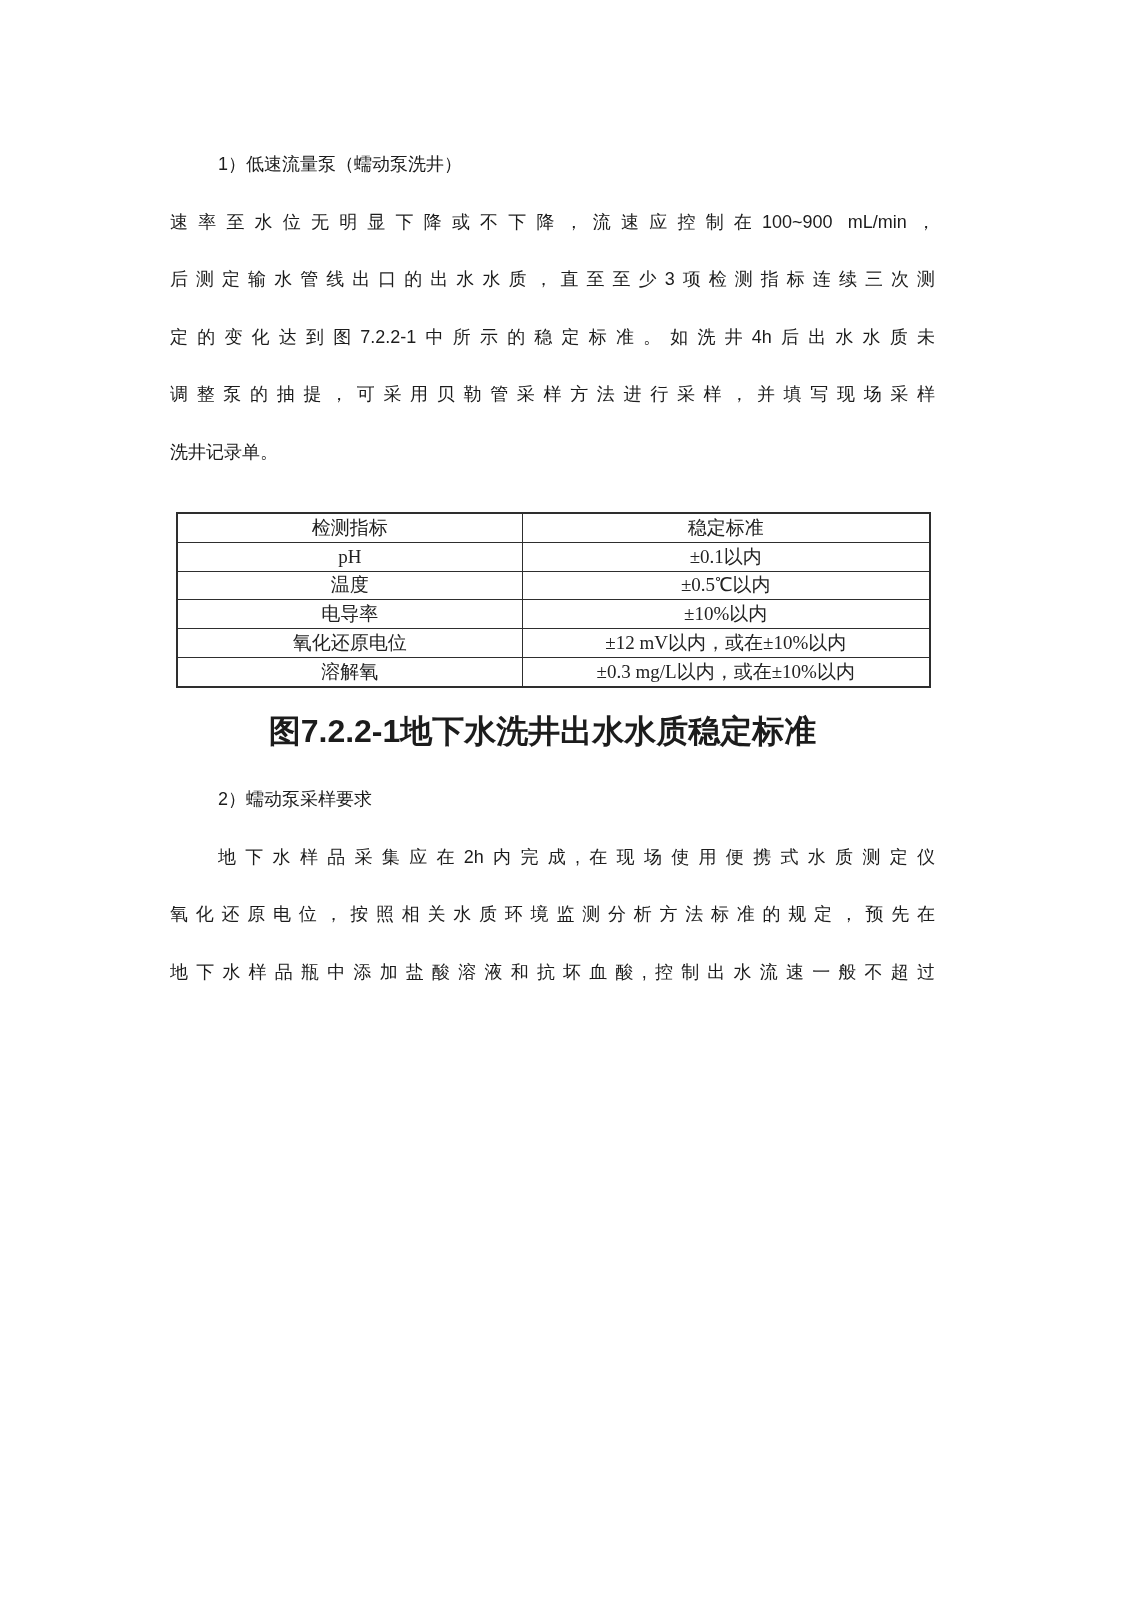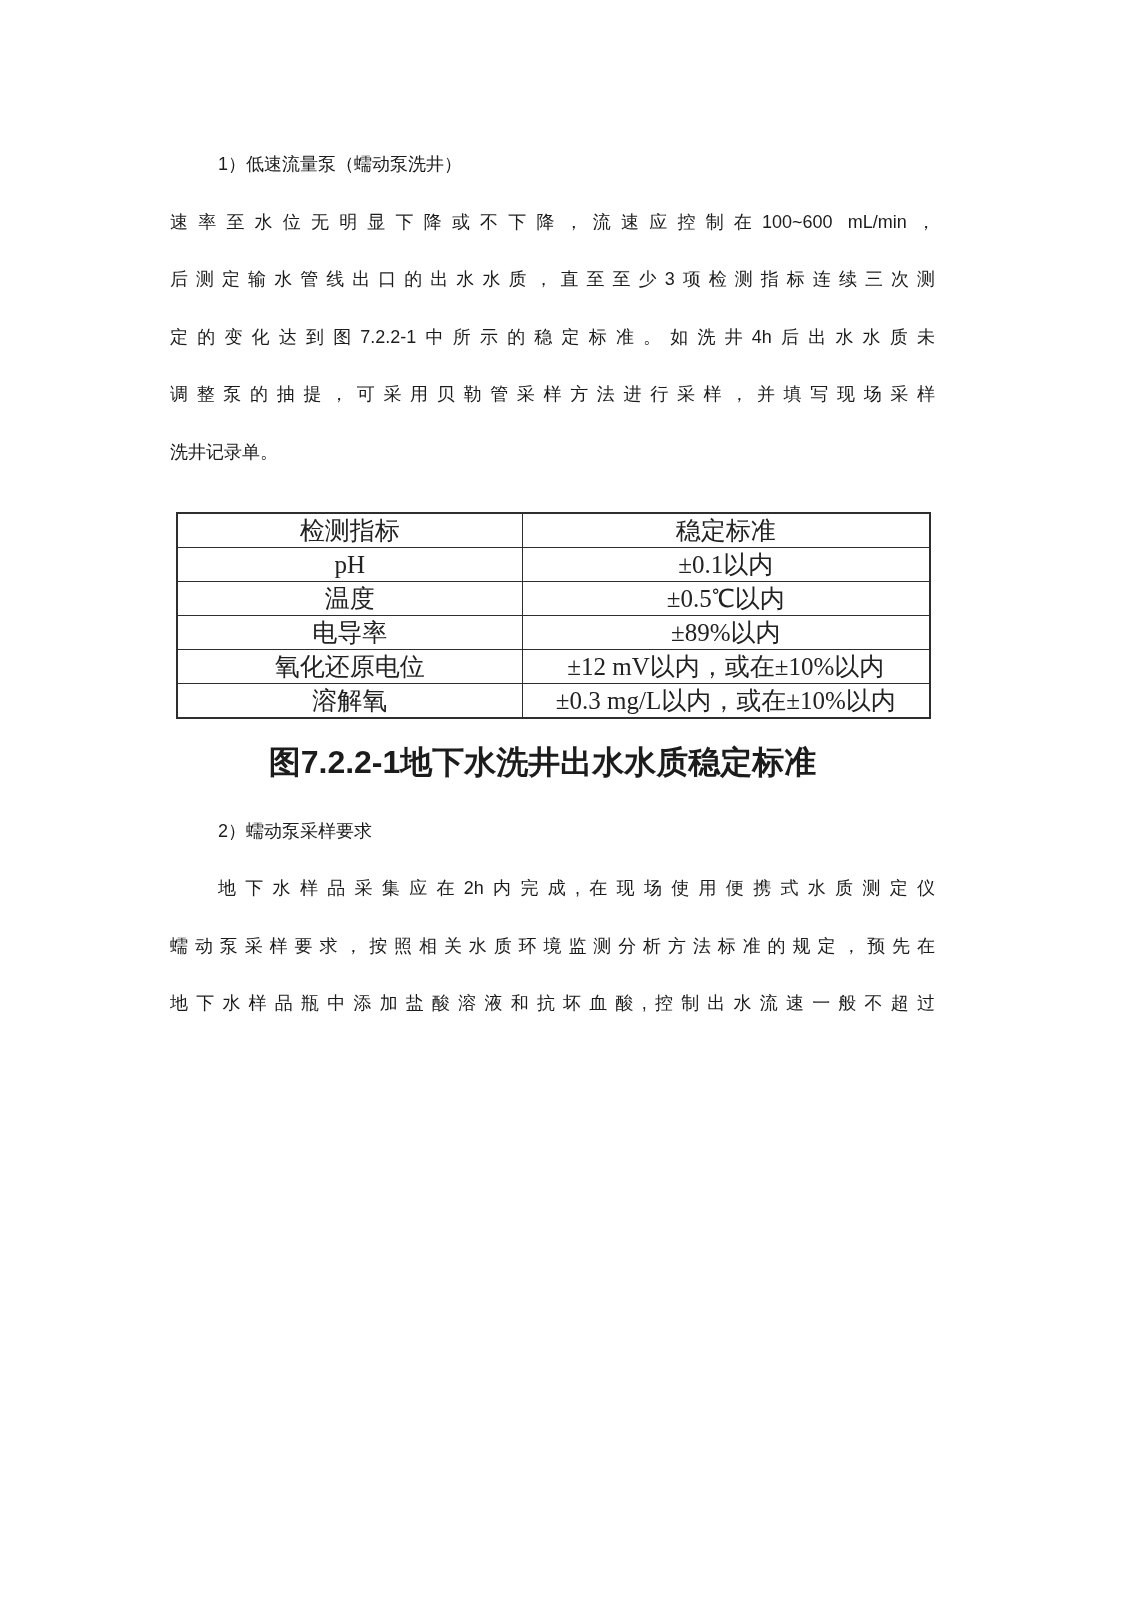--- a/index.html
+++ b/index.html
@@ -34,21 +34,21 @@
     border: 2px solid #2e2e2e;
     table-layout: fixed;
   }
   table.stability th, table.stability td {
     border: 1px solid #2e2e2e;
     height: 27.8px;
     padding: 0;
     text-align: center;
     vertical-align: middle;
     font-family: "Liberation Serif", serif;
-    font-size: 25px;
+    font-size: 19px;
     font-weight: normal;
     color: #222;
   }
   table.stability col.c1 { width: 345px; }
   table.stability col.c2 { width: 408px; }
 
   .caption {
     margin-top: 15px;
     line-height: 57.5px;
     font-size: 32px;
@@ -59,21 +59,21 @@
   .h2 { margin-top: 11px; }
 </style>
 </head>
 <body>
 
 <div class="page">
   <div class="content">
 
     <div class="line indent h1top">1）低速流量泵（蠕动泵洗井）</div>
 
-    <div class="line j">速率至水位无明显下降或不下降，流速应控制在100~600 mL/min，</div>
+    <div class="line j">速率至水位无明显下降或不下降，流速应控制在100~900 mL/min，</div>
     <div class="line j">后测定输水管线出口的出水水质，直至至少3项检测指标连续三次测</div>
     <div class="line j">定的变化达到图7.2.2-1中所示的稳定标准。如洗井4h后出水水质未</div>
     <div class="line j">调整泵的抽提，可采用贝勒管采样方法进行采样，并填写现场采样</div>
     <div class="line">洗井记录单。</div>
 
     <table class="stability">
       <colgroup>
           <col class="c1">
           <col class="c2">
         </colgroup>
@@ -87,36 +87,36 @@
         <tr>
           <td>pH</td>
           <td>±0.1以内</td>
         </tr>
         <tr>
           <td>温度</td>
           <td>±0.5℃以内</td>
         </tr>
         <tr>
           <td>电导率</td>
-          <td>±89%以内</td>
+          <td>±10%以内</td>
         </tr>
         <tr>
           <td>氧化还原电位</td>
           <td>±12 mV以内，或在±10%以内</td>
         </tr>
         <tr>
           <td>溶解氧</td>
           <td>±0.3 mg/L以内，或在±10%以内</td>
         </tr>
       </tbody>
     </table>
 
     <div class="caption">图7.2.2-1地下水洗井出水水质稳定标准</div>
 
     <div class="line indent h2">2）蠕动泵采样要求</div>
 
     <div class="line indent j">地下水样品采集应在2h内完成,在现场使用便携式水质测定仪</div>
-    <div class="line j">蠕动泵采样要求，按照相关水质环境监测分析方法标准的规定，预先在</div>
+    <div class="line j">氧化还原电位，按照相关水质环境监测分析方法标准的规定，预先在</div>
     <div class="line j">地下水样品瓶中添加盐酸溶液和抗坏血酸,控制出水流速一般不超过</div>
 
   </div>
 
 </div>
 
 </body></html>

